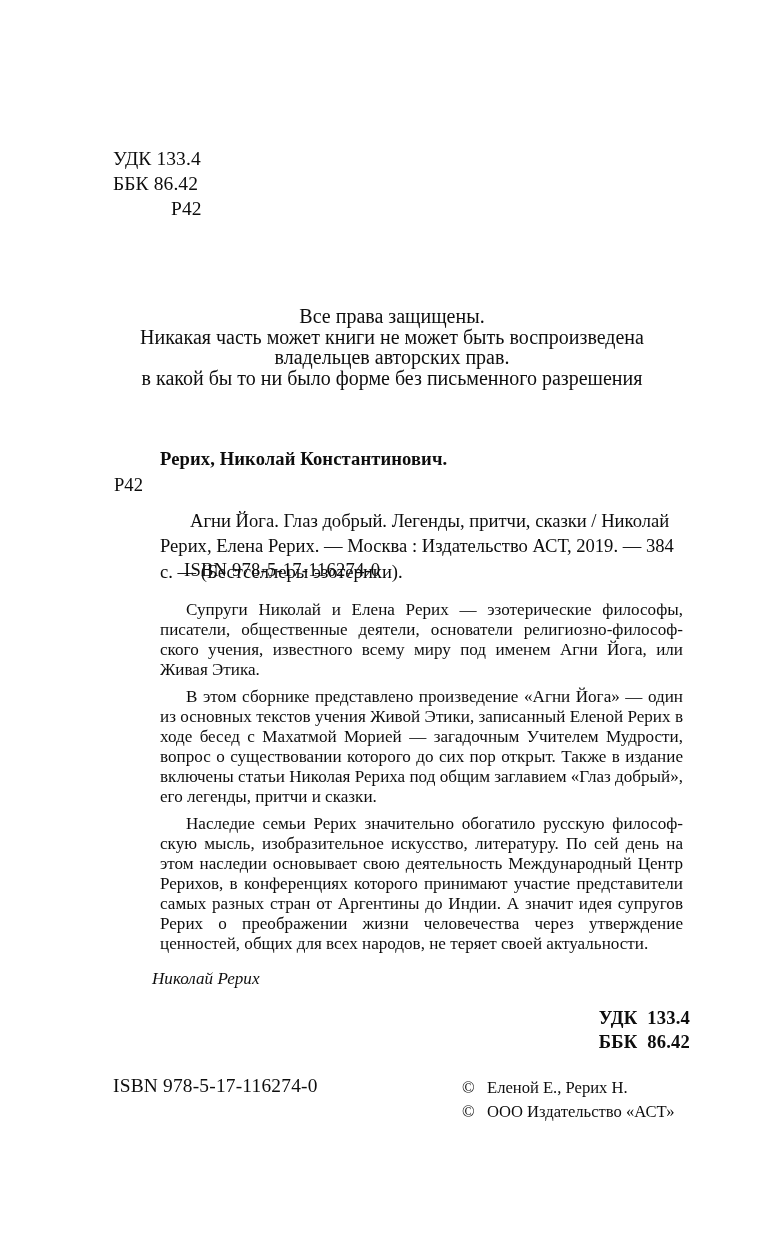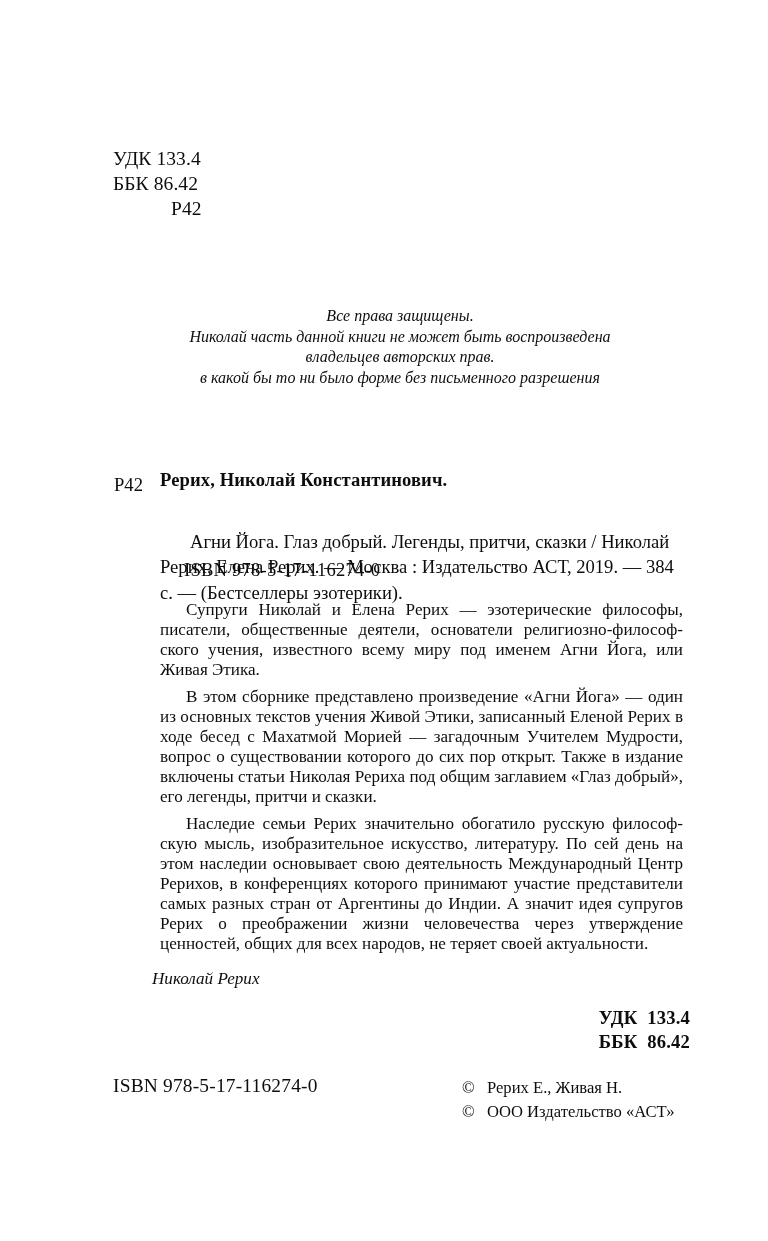--- a/index.html
+++ b/index.html
@@ -33,43 +33,41 @@
     letter-spacing: 0.1px;
   }
   .class-block .line { white-space: pre; }
   .class-block .shelf {
     padding-left: 58px;
   }
 
   
   .rights {
     position: absolute;
-    left: 120px;
+    left: 112px;
     top: 306px;
     width: 560px;
     text-align: center;
-    font-style: italic;
-    font-size: 16px;
+    font-size: 20px;
     line-height: 20.6px;
   }
   .rights div { white-space: nowrap; }
 
   
   .biblio {
     position: absolute;
     left: 160px;
     top: 446px;
     width: 530px;
     font-size: 18.6px;
     line-height: 25.6px;
   }
   .biblio .author {
     font-weight: bold;
     letter-spacing: 0.1px;
-    margin-top: 21px;
   }
   .biblio .desc {
     text-indent: 30px;
     text-align: left;
     margin-top: 36px;
   }
   .shelf-mark {
     position: absolute;
     left: 114px;
     top: 472px;
@@ -161,21 +159,21 @@
 <div class="page">
 
   <div class="class-block">
     <div class="line">УДК 133.4</div>
     <div class="line">ББК 86.42</div>
     <div class="line shelf">Р42</div>
   </div>
 
   <div class="rights">
     <div>Все права защищены.</div>
-    <div>Николай часть данной книги не может быть воспроизведена</div>
+    <div>Никакая часть может книги не может быть воспроизведена</div>
     <div>владельцев авторских прав.</div>
     <div>в какой бы то ни было форме без письменного разрешения</div>
   </div>
 
   <div class="shelf-mark">Р42</div>
   <div class="biblio">
     <div class="author">Рерих, Николай Константинович.</div>
     <div class="desc">Агни Йога. Глаз добрый. Легенды, притчи, сказки / Николай Рерих, Елена Рерих. — Москва : Издательство АСТ, 2019. — 384 с. — (Бестселлеры эзотерики).</div>
   </div>
 
@@ -189,17 +187,17 @@
 
   <div class="attribution">Николай Рерих</div>
 
   <div class="class-repeat">
     <div class="line">УДК  133.4</div>
     <div class="line">ББК  86.42</div>
   </div>
 
   <div class="footer-isbn">ISBN 978-5-17-116274-0</div>
   <div class="footer-copy">
-    <span class="crow"><span class="csym">©</span><span>Рерих Е., Живая Н.</span></span>
+    <span class="crow"><span class="csym">©</span><span>Еленой Е., Рерих Н.</span></span>
     <span class="crow"><span class="csym">©</span><span>ООО Издательство «АСТ»</span></span>
   </div>
 
 </div>
 
 </body></html>

